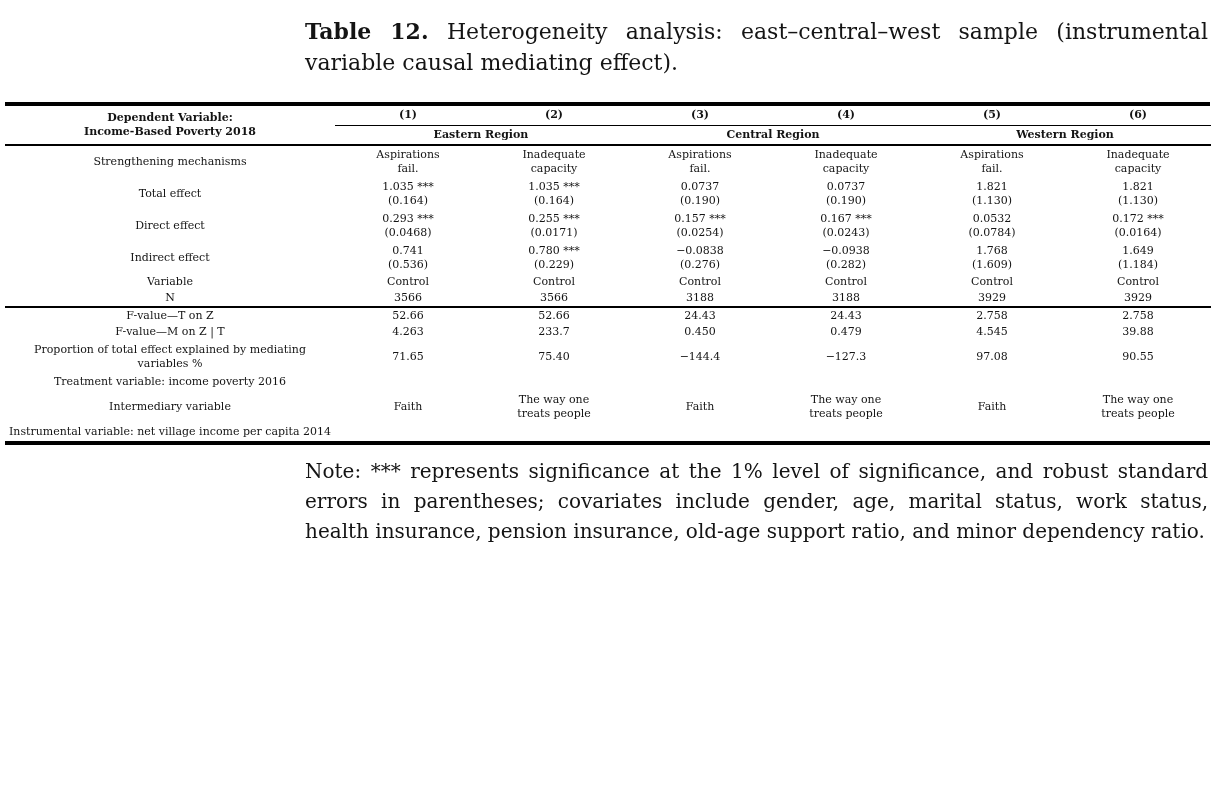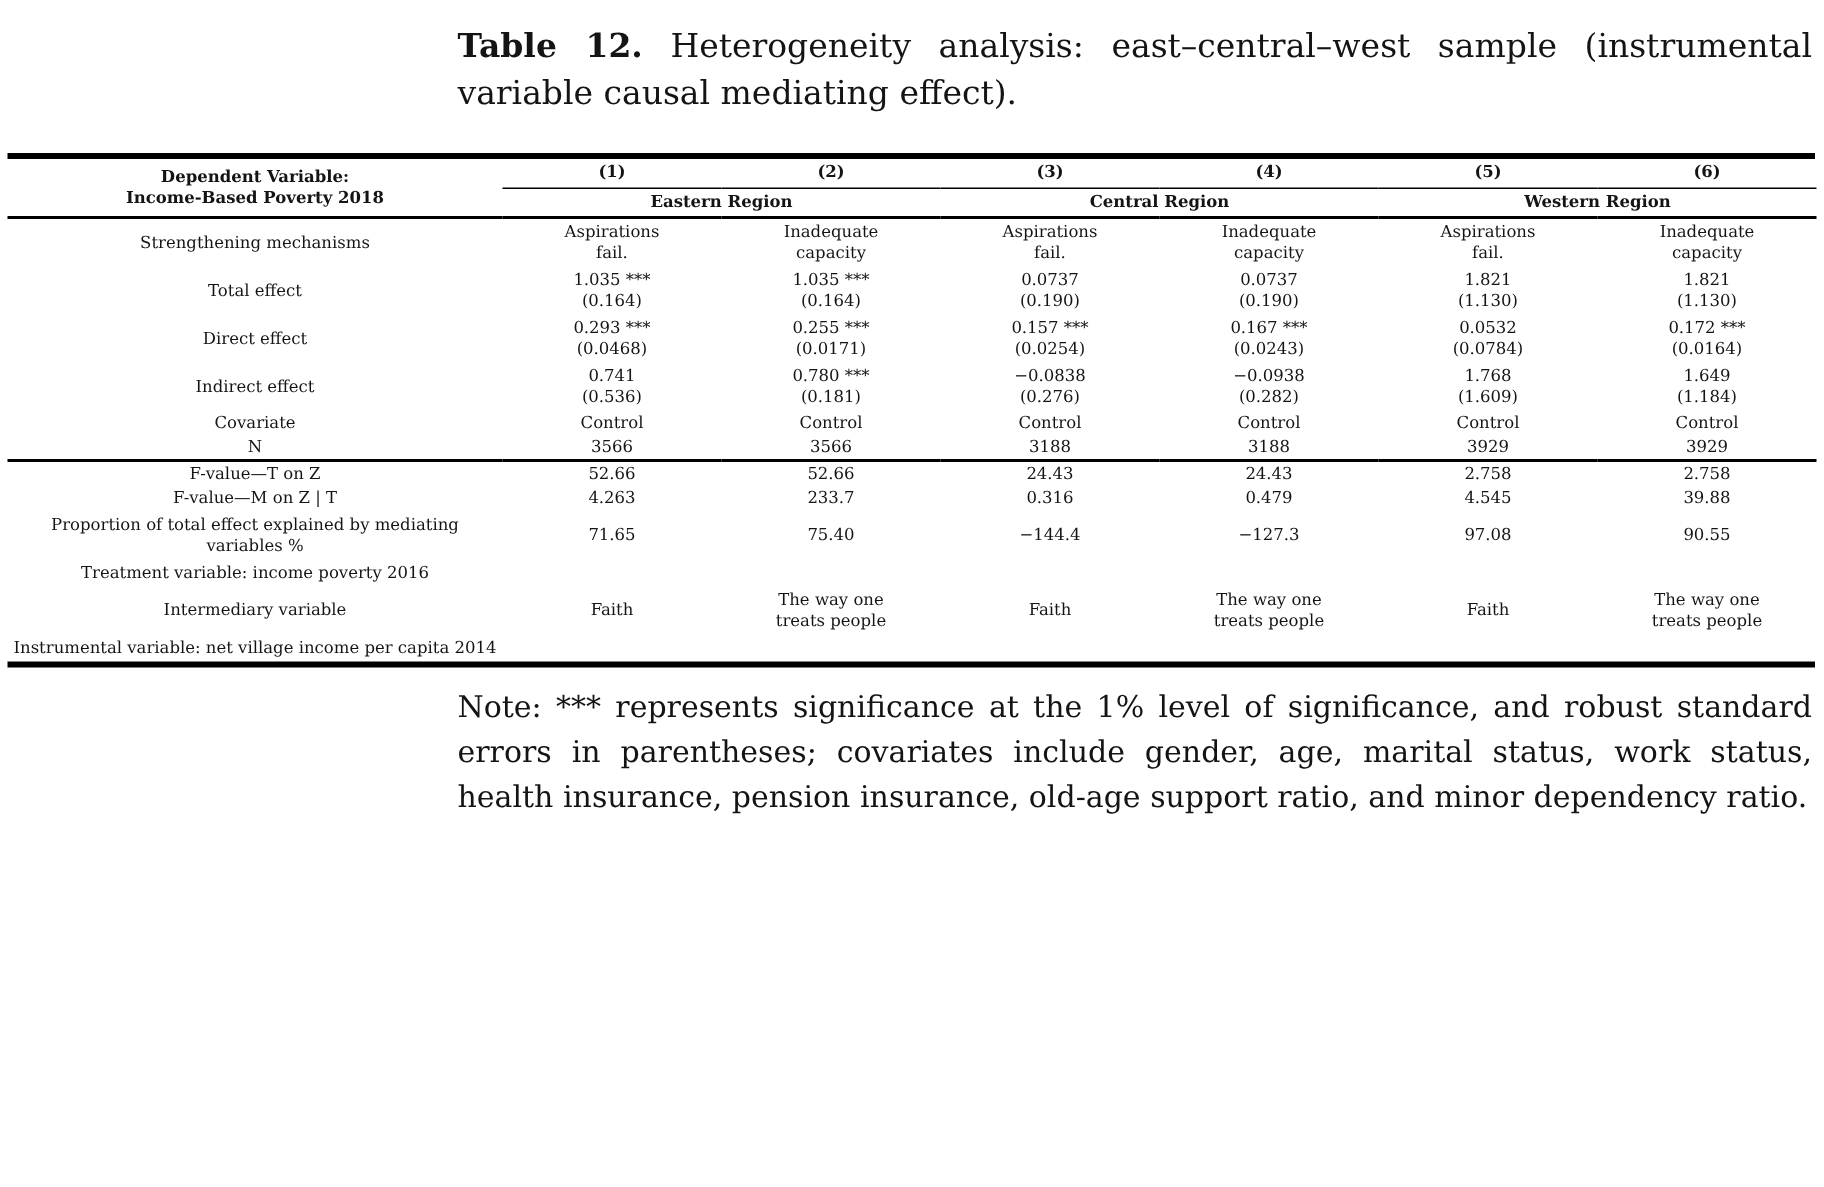--- a/index.html
+++ b/index.html
@@ -116,32 +116,32 @@
       <td>0.0532
 (0.0784)</td>
       <td>0.172 ***
 (0.0164)</td>
     </tr>
     <tr>
       <td>Indirect effect</td>
       <td>0.741
 (0.536)</td>
       <td>0.780 ***
-(0.181)</td>
+(0.229)</td>
       <td>−0.0838
 (0.276)</td>
       <td>−0.0938
 (0.282)</td>
       <td>1.768
 (1.609)</td>
       <td>1.649
 (1.184)</td>
     </tr>
     <tr class="tight">
-      <td>Covariate</td>
+      <td>Variable</td>
       <td>Control</td>
       <td>Control</td>
       <td>Control</td>
       <td>Control</td>
       <td>Control</td>
       <td>Control</td>
     </tr>
     <tr class="tight">
       <td>N</td>
       <td>3566</td>
@@ -158,21 +158,21 @@
       <td>52.66</td>
       <td>24.43</td>
       <td>24.43</td>
       <td>2.758</td>
       <td>2.758</td>
     </tr>
     <tr class="tight">
       <td>F-value—M on Z | T</td>
       <td>4.263</td>
       <td>233.7</td>
-      <td>0.316</td>
+      <td>0.450</td>
       <td>0.479</td>
       <td>4.545</td>
       <td>39.88</td>
     </tr>
     <tr>
       <td>Proportion of total effect explained by mediating variables %</td>
       <td>71.65</td>
       <td>75.40</td>
       <td>−144.4</td>
       <td>−127.3</td>

